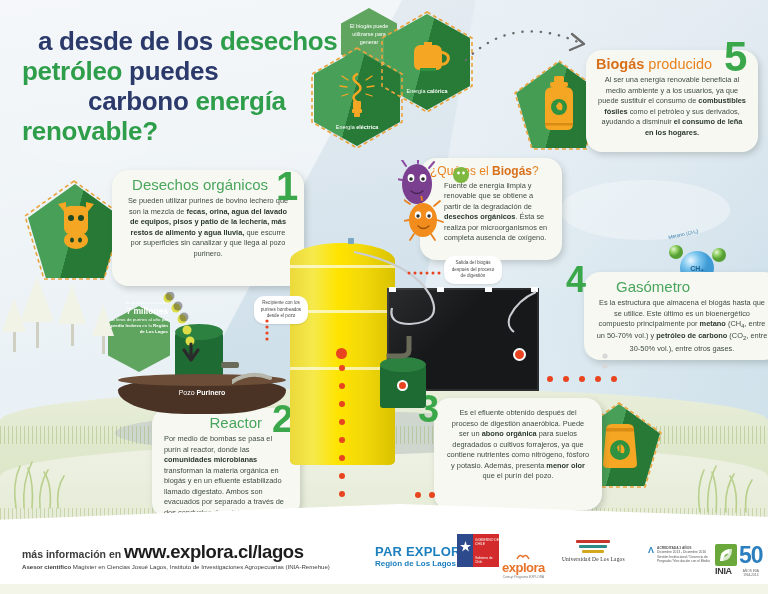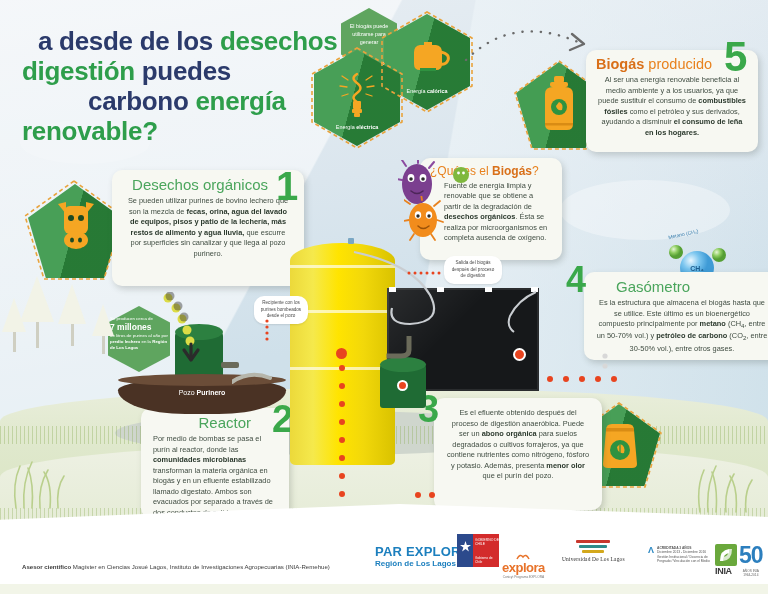--- a/index.html
+++ b/index.html
@@ -68,21 +68,21 @@
   .headline .g { color:#2e9e4b; }
   .hl-l1 { text-align:left; }
   .hl-l2 { text-align:left; padding-left:16px; }
   .hl-l3 { text-align:left; }
   .hl-l4 { text-align:left; padding-left:66px; }
   .hl-l5 { text-align:left; }
 
   
   .card {
     position:absolute; background:#f7f8f2;
-    border-radius:10px;
+    border-radius:16px;
     box-shadow:2px 3px 6px rgba(60,70,60,.22);
     padding:7px 10px 8px 10px;
   }
   .card-title { font-size:14.5px; font-weight:bold; line-height:1.05; }
   .card-body { font-size:7.4px; line-height:1.42; color:#3d4a3f; }
   .card-body b { font-weight:bold; color:#2c3a2e; }
   .num {
     position:absolute; font-size:34px; font-weight:bold; color:#3aa84a;
     line-height:.8; font-family:"Liberation Sans", sans-serif;
   }
@@ -174,21 +174,21 @@
   <div class="cloud" style="left:20px;top:120px;width:130px;height:44px;opacity:.5;"></div>
 
   <div class="ground"></div>
   <div class="ground2"></div>
   <div class="pad"></div>
   <div class="grass-strip2"></div>
   <div class="grass-strip"></div>
 
   <div class="headline">
     <div class="hl-l2"><span>a desde de los </span><span class="g">desechos</span></div>
-    <div class="hl-l3"><span class="g">digestión</span><span> puedes</span></div>
+    <div class="hl-l3"><span class="g">petróleo</span><span> puedes</span></div>
     <div class="hl-l4"><span>carbono </span><span class="g">energía</span></div>
     <div class="hl-l5"><span class="g">renovable?</span></div>
   </div>
 
   <div class="hex" style="left:341px;top:8px;width:56px;height:62px;background:#5fa55f;"></div>
   <div style="position:absolute;left:345px;top:22px;width:48px;text-align:center;color:#fff;font-size:5.4px;line-height:1.5;">El biogás puede utilizarse para generar</div>
 
   <div class="hex" style="left:384px;top:14px;width:86px;height:96px;background:#2f9240;"></div>
   <div class="hex" style="left:384px;top:14px;width:86px;height:96px;background:linear-gradient(105deg, rgba(255,255,255,.12) 0 46%, rgba(0,0,0,.16) 46.2% 100%);"></div>
 
@@ -426,21 +426,21 @@
 
   <div class="dots" style="left:414px;top:486px;width:28px;height:10px;">
     <svg width="28" height="10" viewBox="0 0 28 10">
         <g fill="#e8441f">
           <circle cx="4" cy="5" r="3"></circle>
           <circle cx="18" cy="5" r="3"></circle>
         </g>
       </svg>
   </div>
 
-  <div class="card" style="left:141px;top:408px;width:148px;height:110px;">
+  <div class="card" style="left:152px;top:408px;width:148px;height:110px;">
     <div class="card-title" style="text-align:right;padding-right:28px;">
       <span class="t-green" style="font-size:15px;">Reactor</span>
     </div>
     <div class="card-body" style="text-align:left;margin-top:3px;padding:0 2px;">Por medio de bombas se pasa el purín al reactor, donde las <b>comunidades microbianas</b> transforman la materia orgánica en biogás y en un efluente estabilizado llamado digestato. Ambos son evacuados por separado a través de dos conductos de salida.</div>
   </div>
   <div class="num" style="left:272px;top:404px;font-size:38px;">2</div>
 
   <div class="dots" style="left:296px;top:502px;width:92px;height:10px;">
     <svg width="92" height="10" viewBox="0 0 92 10">
       <g fill="#e8441f">
@@ -539,21 +539,21 @@
   <div class="pozo-lbl" style="left:118px;top:389px;width:168px;">
     <span>Pozo </span><b>Purinero</b>
   </div>
   <div style="position:absolute;left:232px;top:372px;width:40px;height:14px;">
     <svg width="40" height="14" viewBox="0 0 40 14">
         <path d="M0 10 Q18 -2 38 6" fill="none" stroke="#b6b6ab" stroke-width="4" stroke-linecap="round"></path>
       </svg>
   </div>
 
   <div class="hex" style="left:108px;top:306px;width:62px;height:66px;background:#5fa55f;"></div>
-  <div style="position:absolute;left:110px;top:316px;width:58px;text-align:left;color:#fff;font-size:4.4px;line-height:1.35;">
+  <div style="position:absolute;left:110px;top:300px;width:58px;text-align:right;color:#fff;font-size:4.4px;line-height:1.35;">
     <div>Se producen cerca de</div>
     <div style="font-size:8.5px;font-weight:bold;line-height:1.3;">7 millones</div>
     <div><span>de litros de purines al año por </span><b>predio lechero</b><span> en la </span><b>Región de Los Lagos</b></div>
   </div>
 
   <div style="position:absolute;left:160px;top:292px;width:48px;height:78px;">
     <svg width="48" height="78" viewBox="0 0 48 78">
       <g fill="#dcdc46">
         <circle cx="8" cy="6" r="4.5"></circle>
           <circle cx="16" cy="16" r="4.5"></circle>
@@ -610,20 +610,23 @@
           <path d="M48 68 Q50 44 42 32"></path>
           <path d="M58 68 Q56 48 64 36"></path>
       </g>
     </svg>
   </div>
 
   <div class="white-wedge"></div>
   <div class="footer-bar"></div>
   <div class="footer-band"></div>
 
+  <div class="foot-more">
+    <span>más información en </span><span class="foot-url">www.explora.cl/lagos</span>
+  </div>
   <div class="foot-sub">
     <b>Asesor científico </b><span>Magíster en Ciencias Josué Lagos, Instituto de Investigaciones Agropecuarias (INIA-Remehue)</span>
   </div>
 
   <div class="logo" style="left:375px;top:544px;">
     <div class="par par1">PAR EXPLORA</div>
     <div class="par par2">Región de Los Lagos</div>
   </div>
 
   <div class="logo" style="left:457px;top:534px;">

